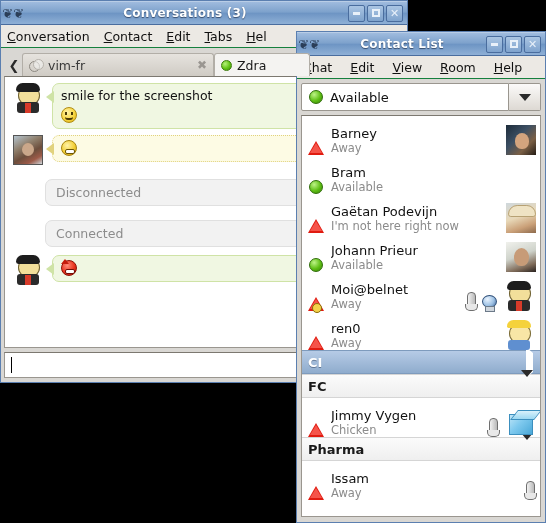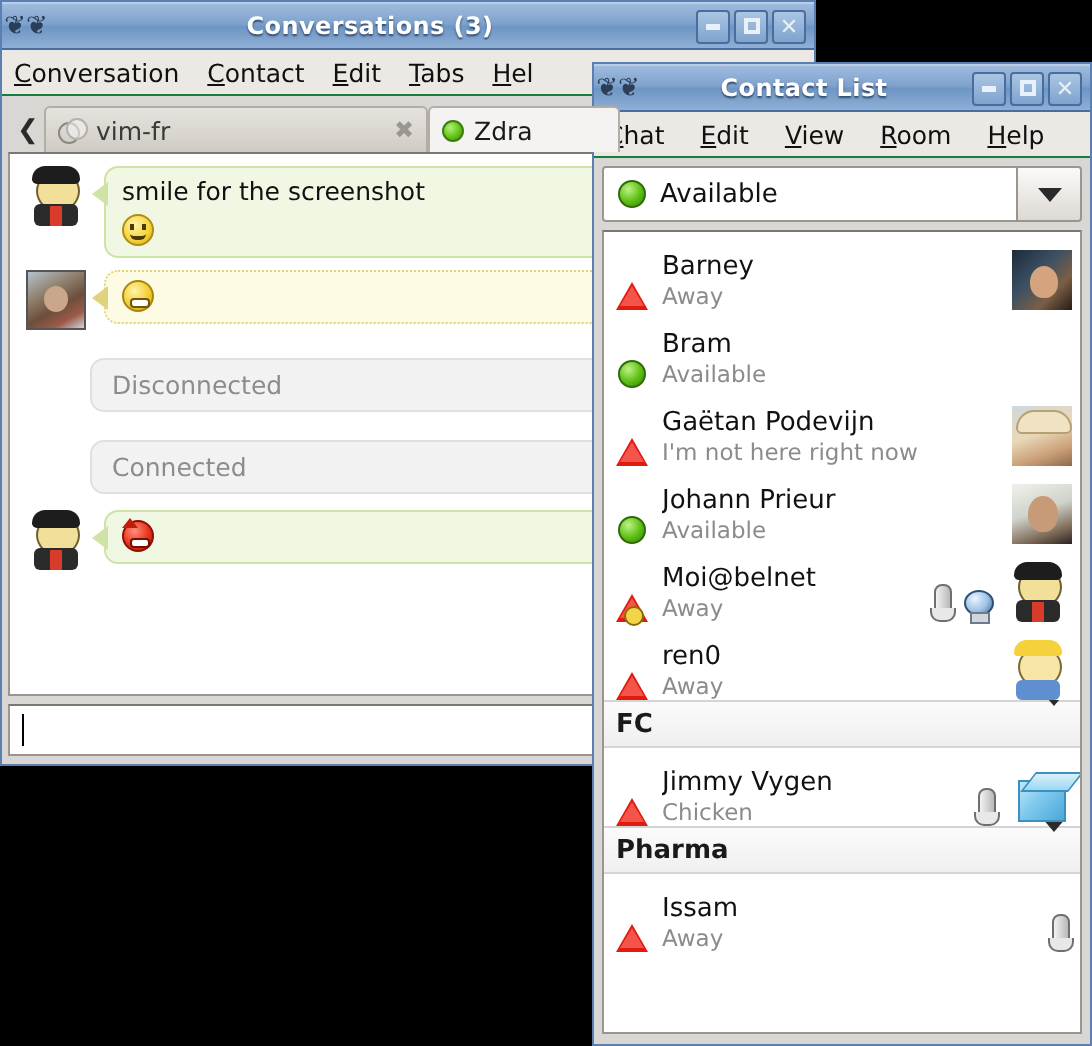--- a/index.html
+++ b/index.html
@@ -422,20 +422,24 @@
             </span>
           <span class="c-texts">
             <span class="c-name" style="display:block">ren0</span>
             <span class="c-status" style="display:block">Away</span>
           </span>
           <span class="avatar av-ren av-sq">
               <i></i>
             </span>
         </div>
 
+        <div class="group-row selected">
+          <span class="group-name">CI</span>
+          <span class="group-expander"><span class="tri-right"></span></span>
+        </div>
 
         <div class="group-row plain">
           <span class="group-name">FC</span>
           <span class="group-expander"><span class="tri-down"></span></span>
         </div>
 
         <div class="contact">
           <span class="st-icon">
               <span class="tri-red"></span>
             </span>

